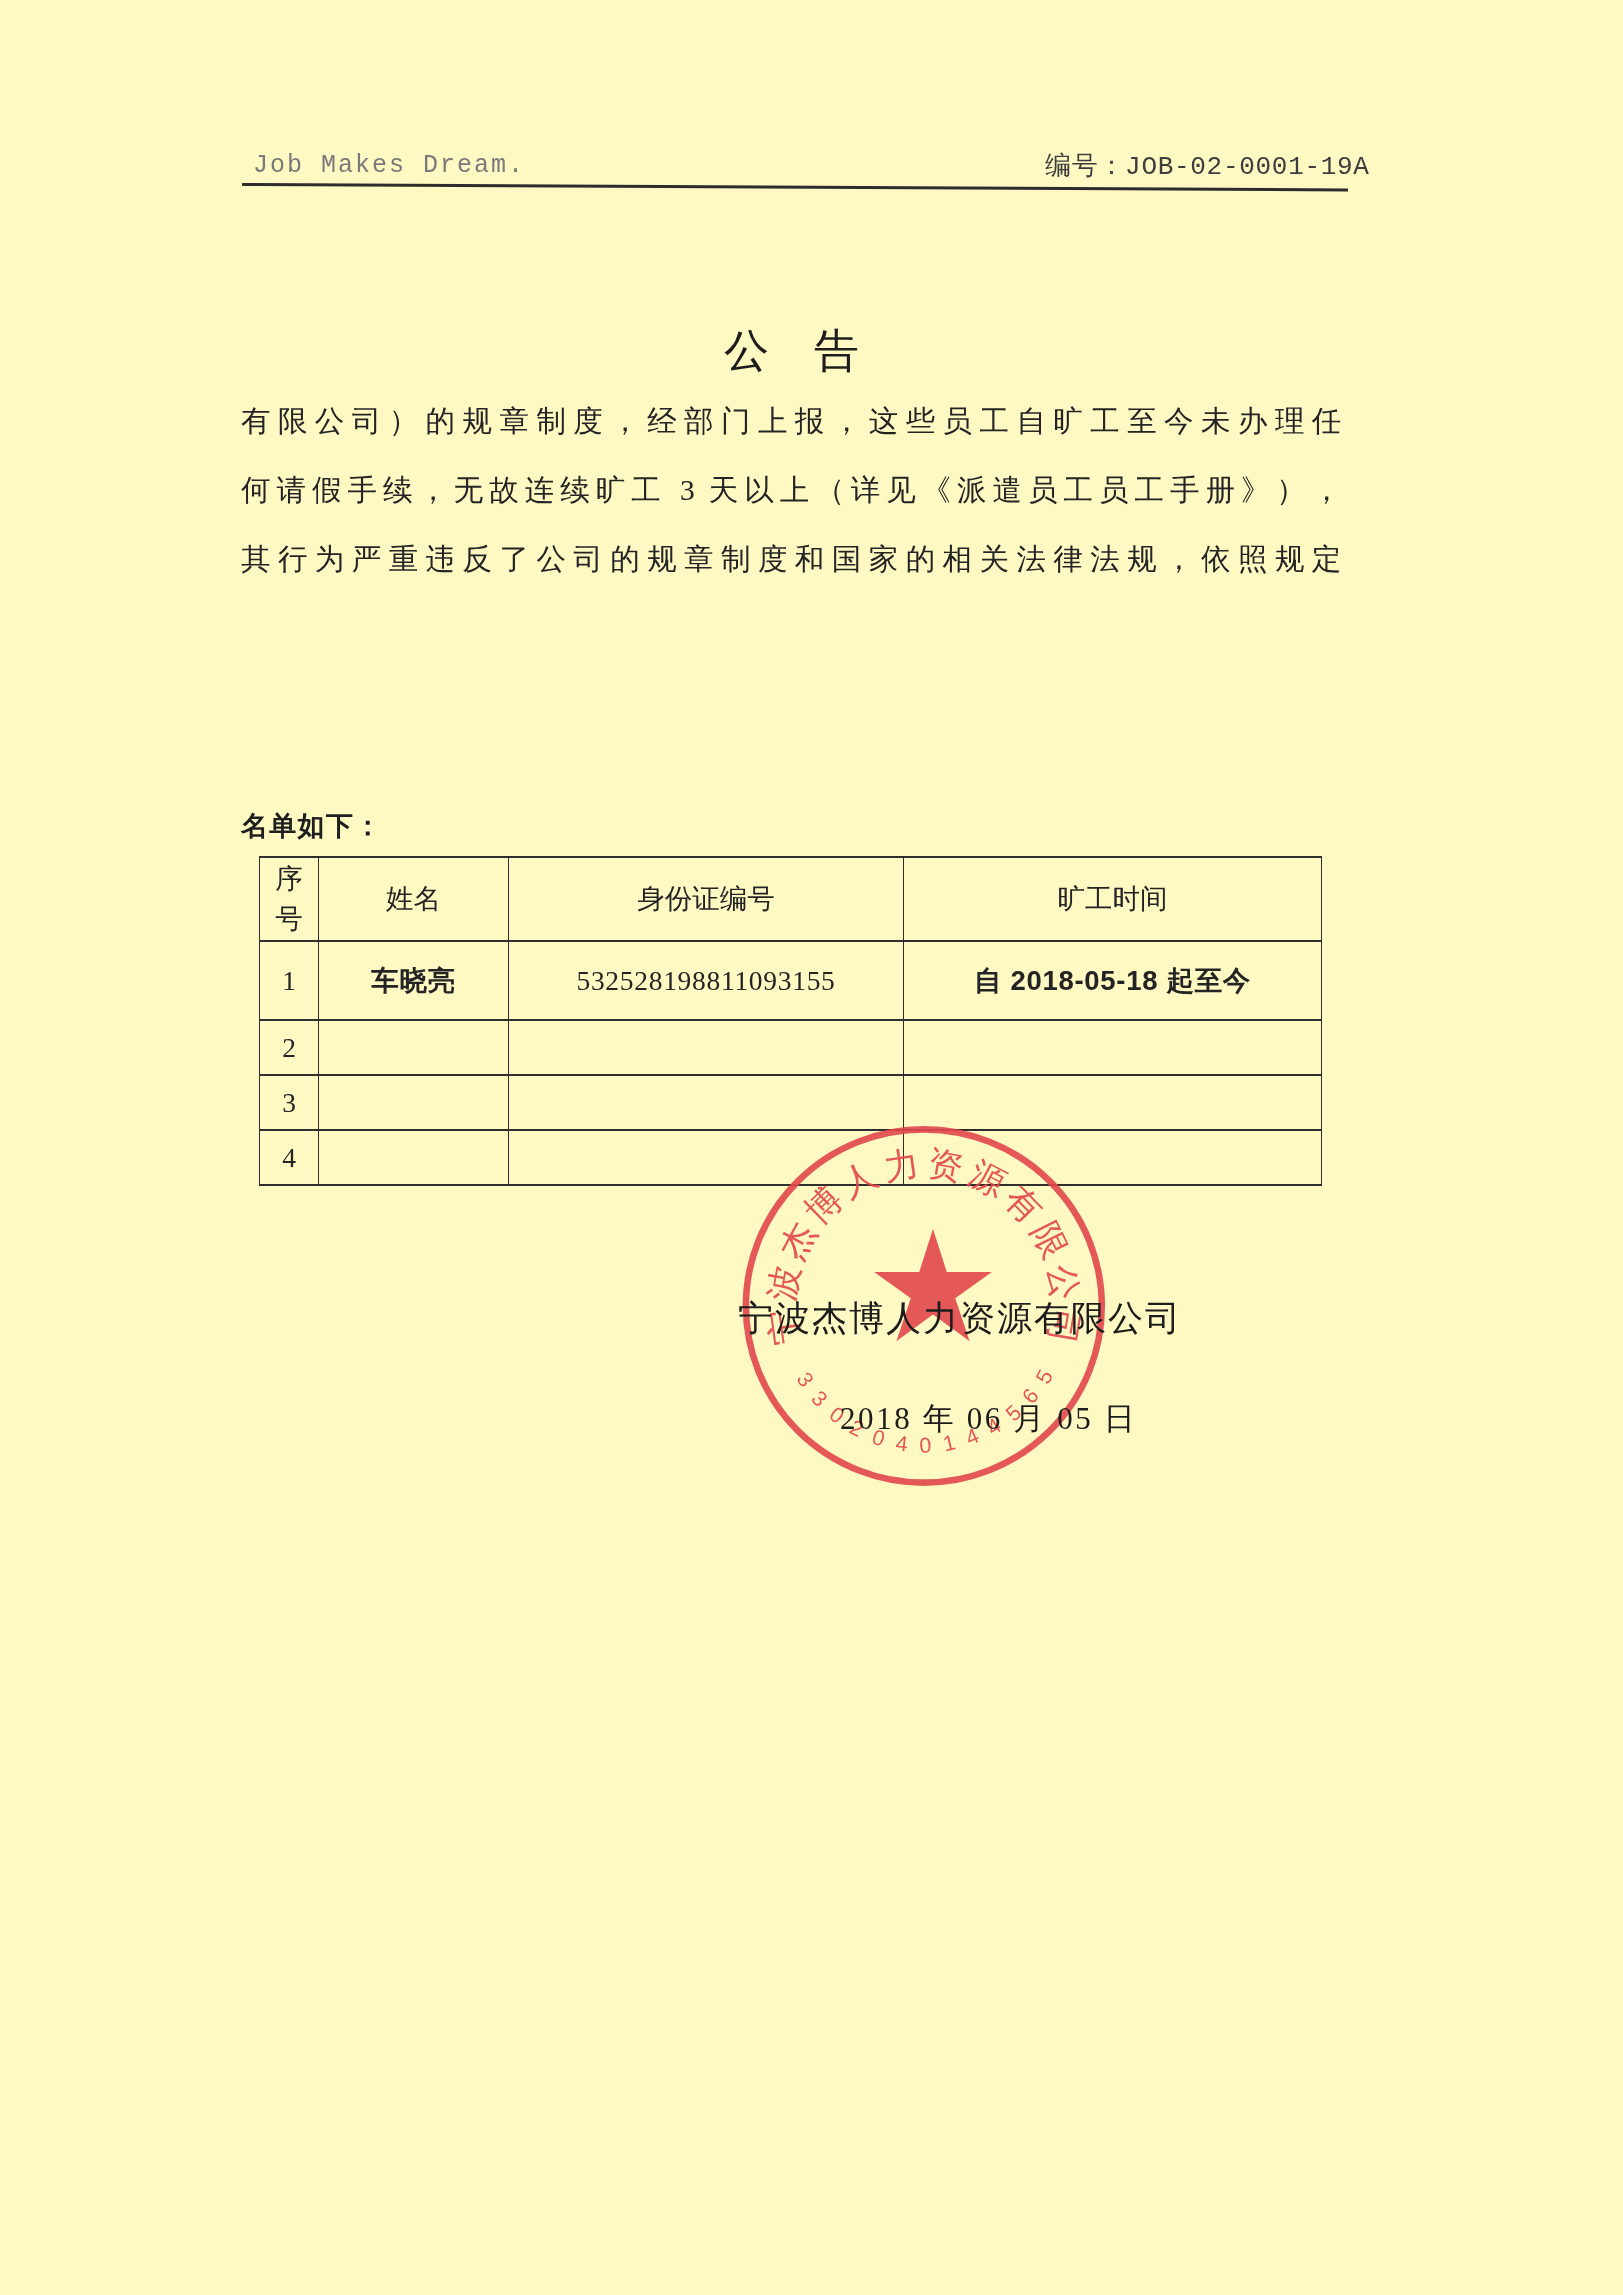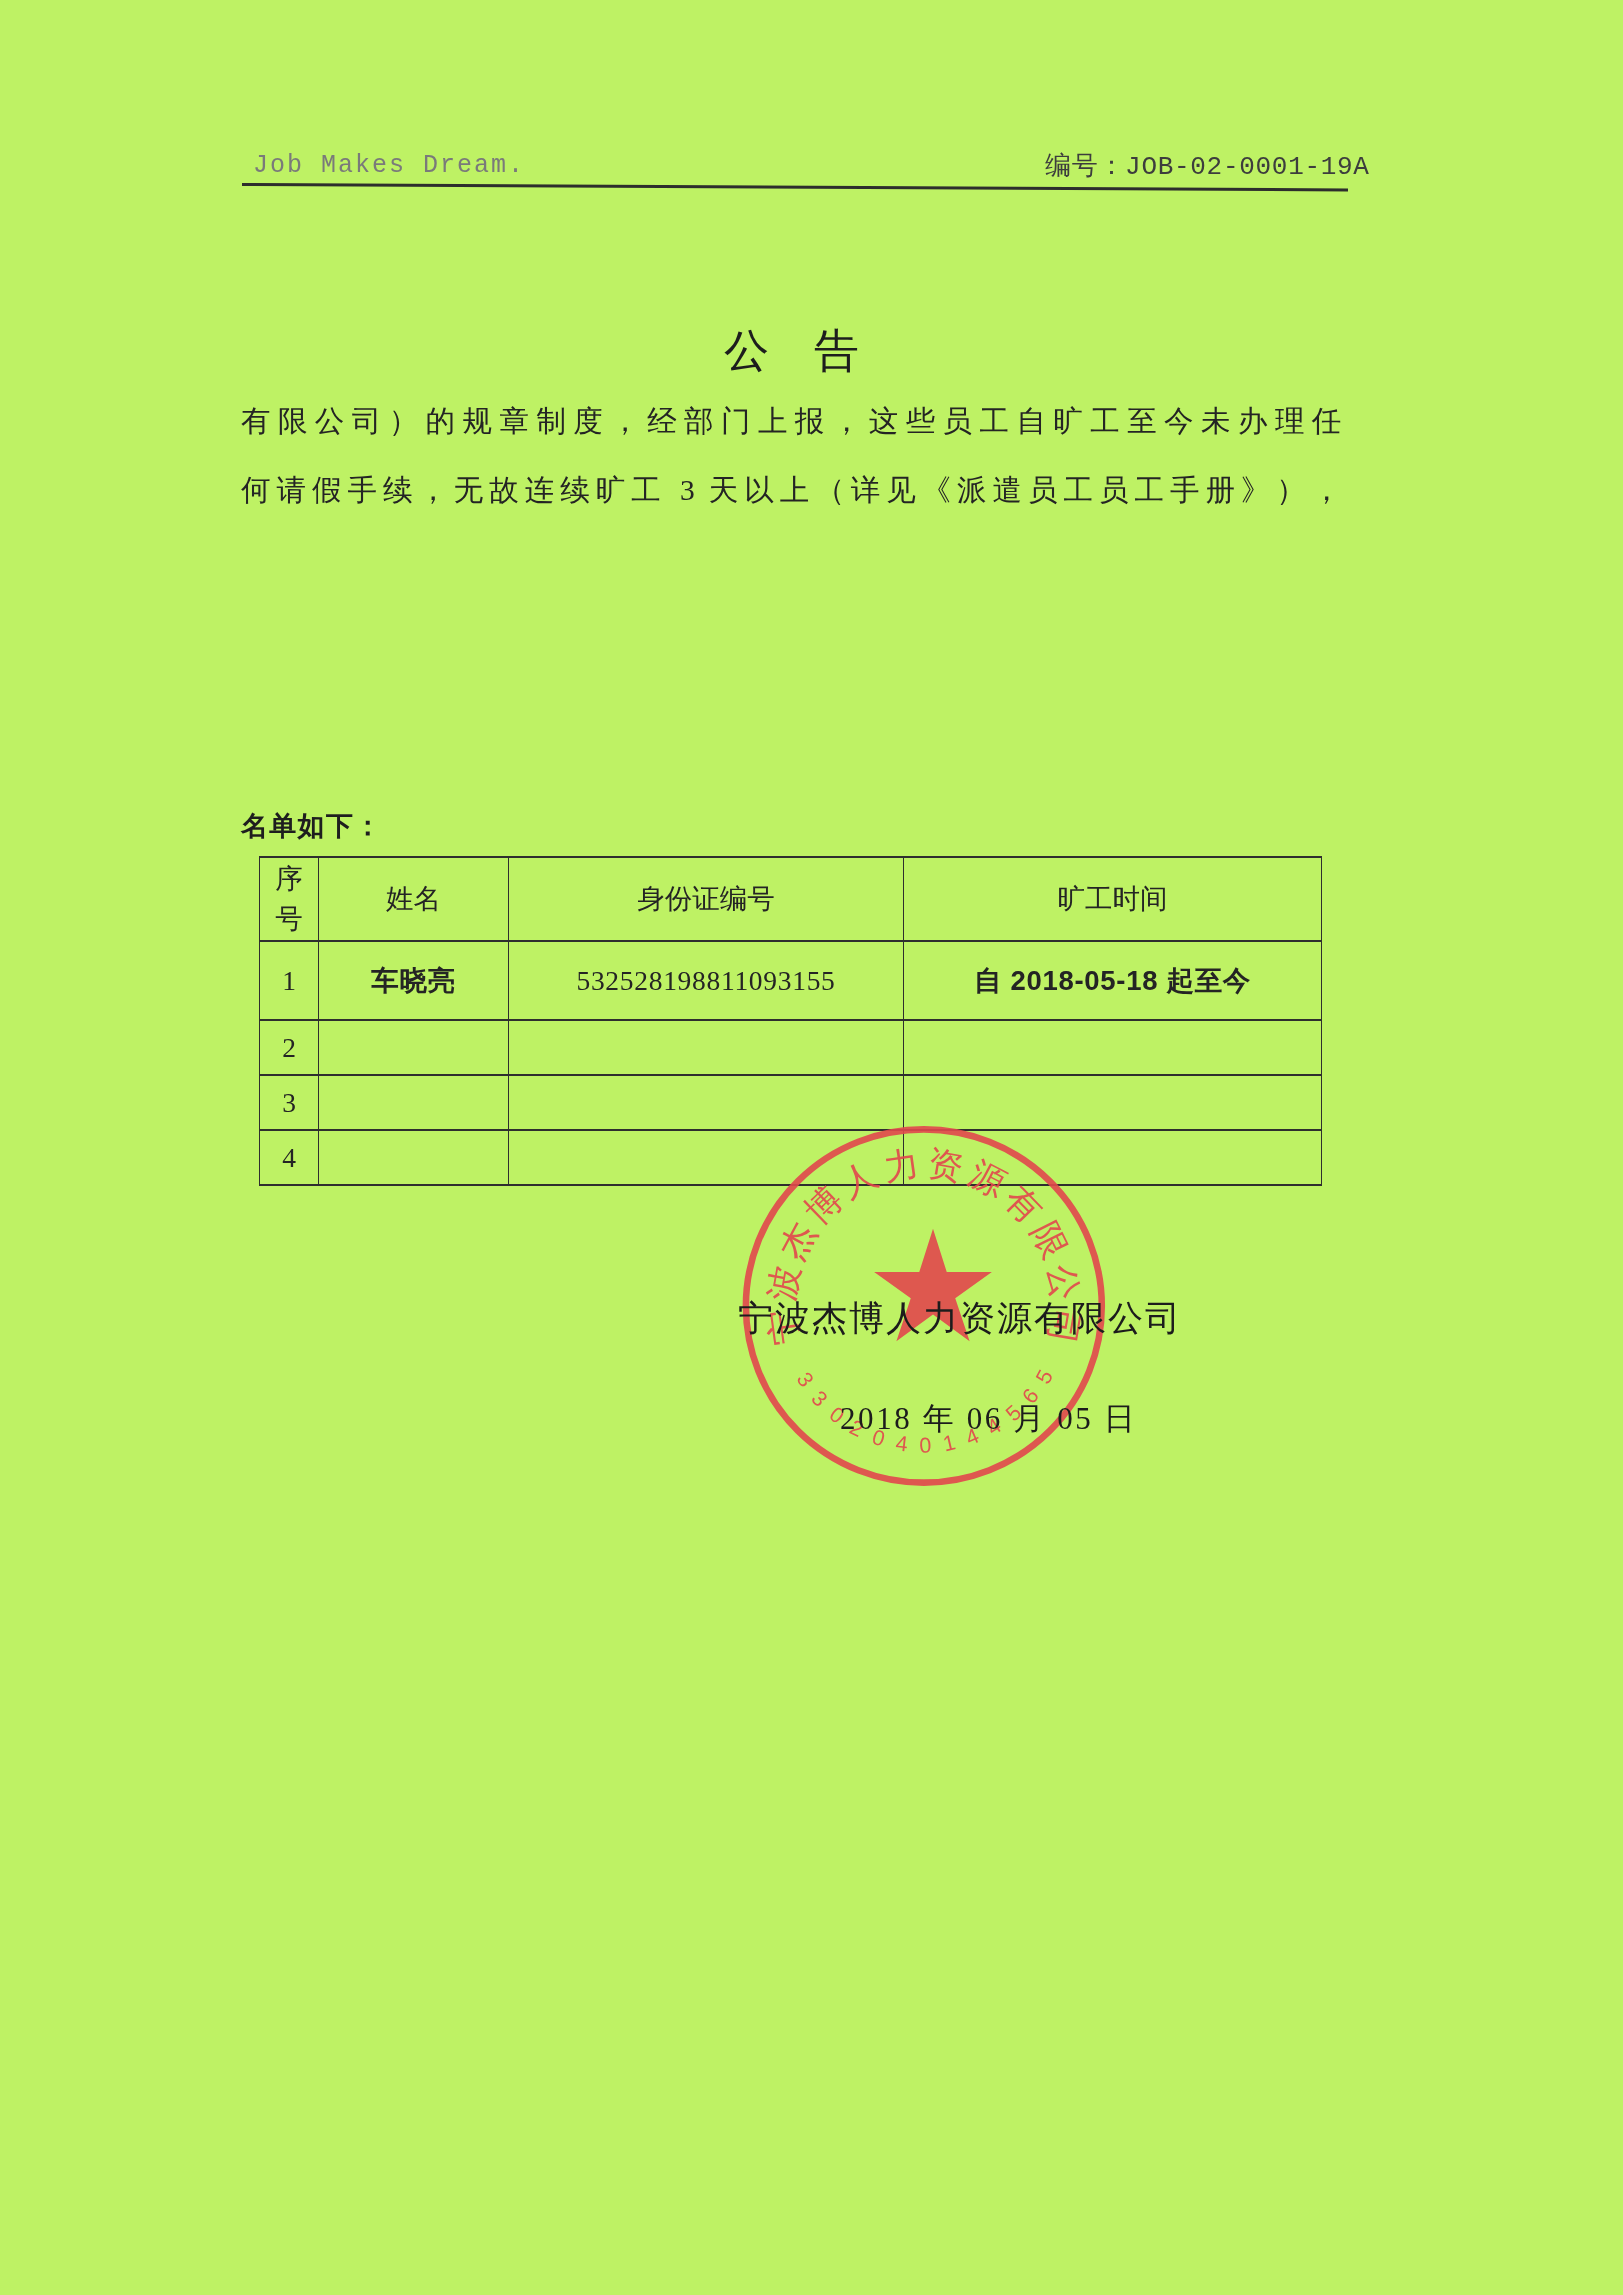--- a/index.html
+++ b/index.html
@@ -1,20 +1,20 @@
 <!DOCTYPE html>
 <html style="font-size:10.5px"><head>
 <meta charset="utf-8">
 <style>
   * { margin:0; padding:0; box-sizing:border-box; }
   html,body { background:#ffffff; }
   .page {
     position:relative;
     width:1623px; height:2295px;
-    background:#bef264;
+    background:#fef9c3;
     font-family:"Liberation Serif","DejaVu Serif",serif;
     color:#242424;
     overflow:hidden;
   }
   .abs { position:absolute; }
 
   
   .slogan {
     left:253px; top:151px;
     font-family:"Liberation Mono","DejaVu Sans Mono",monospace;
@@ -97,20 +97,21 @@
 
   <div class="abs slogan">Job Makes Dream.</div>
   <div class="abs docno">编号：JOB-02-0001-19A</div>
   <div class="abs header-rule"></div>
 
   <div class="abs title">公　告</div>
 
   <div class="abs body-text">
     <div class="body-line">有限公司）的规章制度，经部门上报，这些员工自旷工至今未办理任</div>
     <div class="body-line">何请假手续，无故连续旷工 3 天以上（详见《派遣员工员工手册》），</div>
+    <div class="body-line">其行为严重违反了公司的规章制度和国家的相关法律法规，依照规定</div>
   </div>
 
   <div class="abs list-label">名单如下：</div>
 
   <div class="abs roster">
     <table>
       <colgroup>
         <col style="width:59px">
           <col style="width:190px">
           <col style="width:395px">

